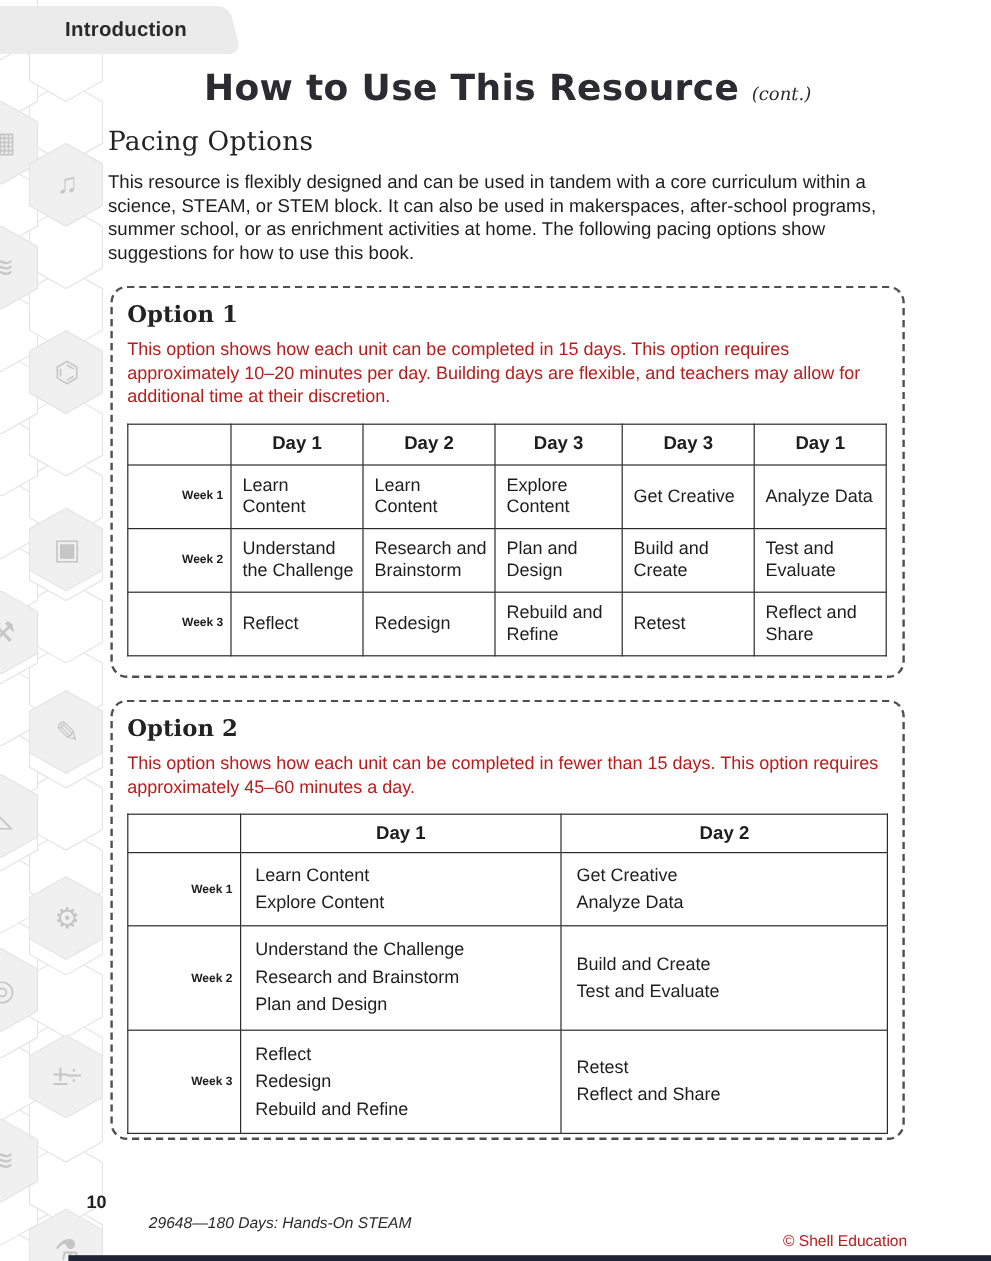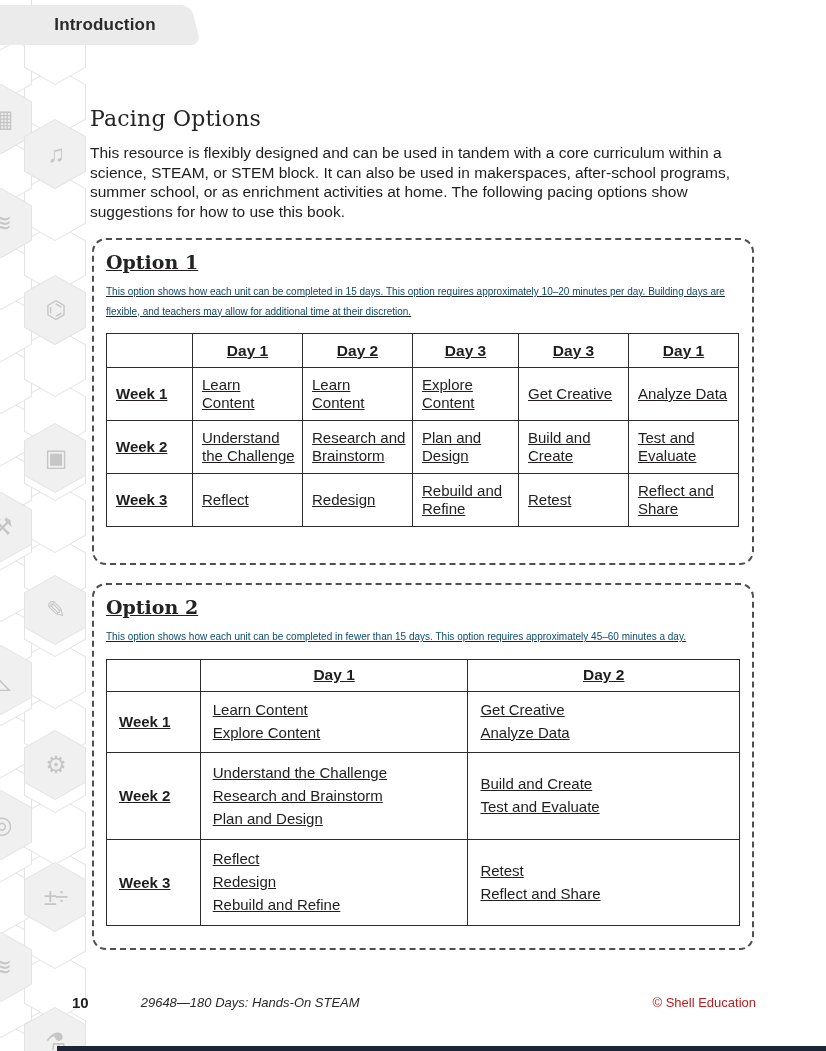--- a/index.html
+++ b/index.html
@@ -45,46 +45,46 @@
     font-family:"DejaVu Serif", serif; font-weight:normal; font-size:22px; color:#232323; letter-spacing:.2px;
   }
   .intro-para {
     position:absolute; left:90px; top:143px; width:662px; z-index:2;
     font-size:15.5px; line-height:19.5px; color:#1e1e1e;
   }
 
   
   .option-box {
     position:absolute; left:92px; width:662px; z-index:2;
-    border:2px dashed #4f4f4f; border-radius:14px; padding:9px 12px 0 12px; background:#fff;text-decoration:underline;
+    border:2px dashed #4f4f4f; border-radius:14px; padding:9px 12px 0 12px; background:#fff;
   }
   .option-box.o1 { top:238px; height:327px; }
   .option-box.o2 { top:583px; height:367px; }
   .option-heading {
     font-family:"DejaVu Serif", serif; font-weight:bold; font-size:19px; color:#232323; margin:2px 0 9px 0;
   }
-  .option-desc { font-size:10px; line-height:19.5px; color:#0c4a6e; }
+  .option-desc { font-size:15px; line-height:19.5px; color:#b91c1c; }
 
   
   table { border-collapse:collapse; table-layout:fixed; margin-top:12px; background:#fff; }
   table, th, td { border:1.6px solid #2b2b2b; }
   th { font-weight:bold; font-size:15.5px; text-align:center; color:#1e1e1e; }
   td { font-size:15px; color:#1e1e1e; vertical-align:middle; }
-  .week-cell { font-weight:bold; font-size:15px; text-align:left; }
+  .week-cell { font-weight:bold; font-size:10px; text-align:right; }
   .t1 th { height:34px; }
   .t1 td { height:53px; padding:4px 6px 4px 9px; line-height:18px; }
   .t2 th { height:32px; }
   .t2 td { padding:4px 6px 4px 12px; }
   .t2 .r1 td { height:61px; }
   .t2 .r2 td { height:87px; }
   .t2 .r3 td { height:86px; }
   .cell-line { line-height:18px; margin:5px 0; }
 
   
-  .footer { position:absolute; left:72px; right:70px; top:994px; display:flex; align-items:center; z-index:2; }
+  .footer { position:absolute; left:72px; right:70px; top:994px; display:flex; align-items:flex-start; z-index:2;flex-direction:column; }
   .page-number { font-weight:bold; font-size:15px; color:#1e1e1e; }
   .book-ref { font-size:13px; margin-left:52px; color:#2a2a2a;font-style:italic; }
   .copyright { font-size:13px; margin-left:auto; color:#b91c1c; }
   .bottom-bar { position:absolute; left:57px; right:0; bottom:0; height:5px; background:#1d2433; z-index:4; }
 </style>
 </head>
 <body>
 
 <div class="page">
 
@@ -168,20 +168,24 @@
       </div>
     <div class="hex fill" style="left:24px;top:1007px">
         <span>⚗</span>
       </div>
   </div>
 
   <div class="tab">
     <span>Introduction</span>
   </div>
 
+  <div class="title">
+    <span class="main">How to Use This Resource</span>
+    <span class="cont">(cont.)</span>
+  </div>
 
   <h2 class="section-heading">Pacing Options</h2>
   <p class="intro-para">This resource is flexibly designed and can be used in tandem with a core curriculum within a science, STEAM, or STEM block.  It can also be used in makerspaces, after-school programs, summer school, or as enrichment activities at home.  The following pacing options show suggestions for how to use this book.</p>
 
   <div class="option-box o1">
     <h3 class="option-heading">Option 1</h3>
     <p class="option-desc">This option shows how each unit can be completed in 15 days.  This option requires approximately 10–20 minutes per day.  Building days are flexible, and teachers may allow for additional time at their discretion.</p>
     <table class="t1">
       <colgroup>
           <col style="width:86px">

